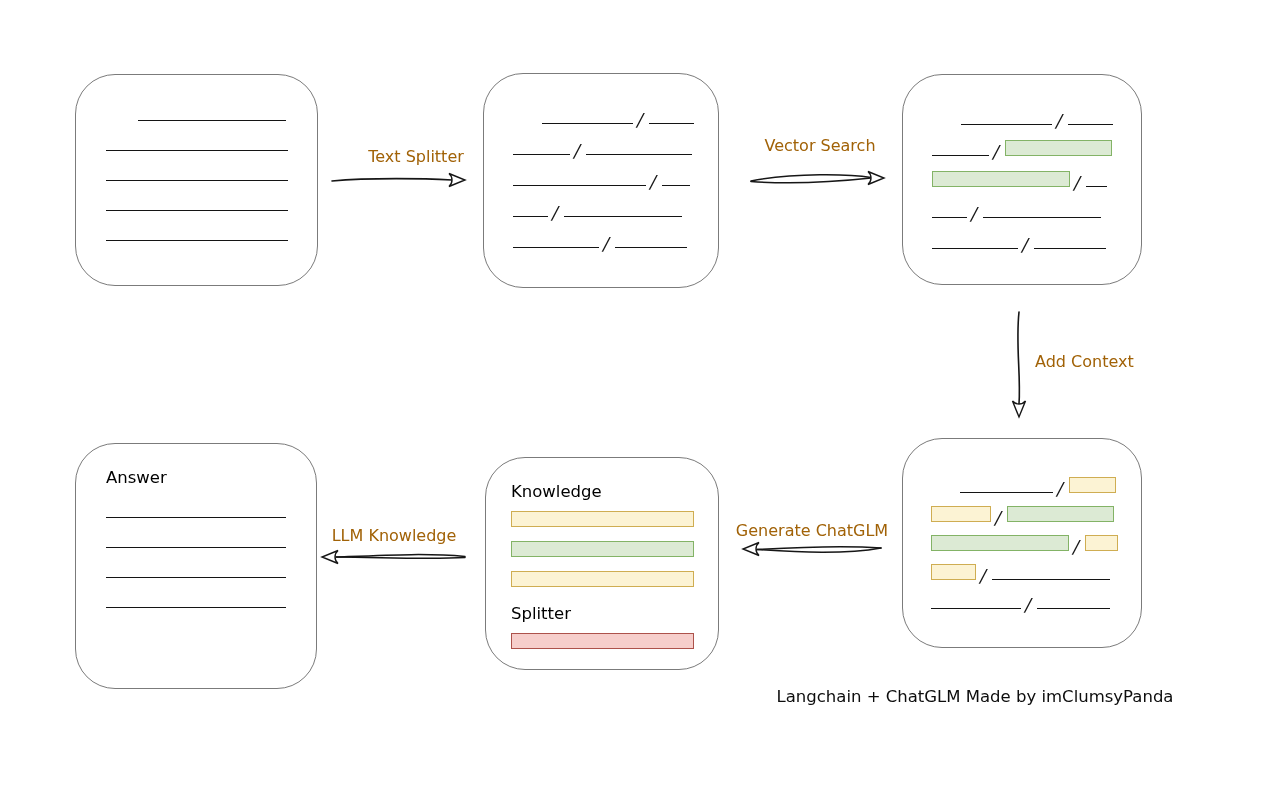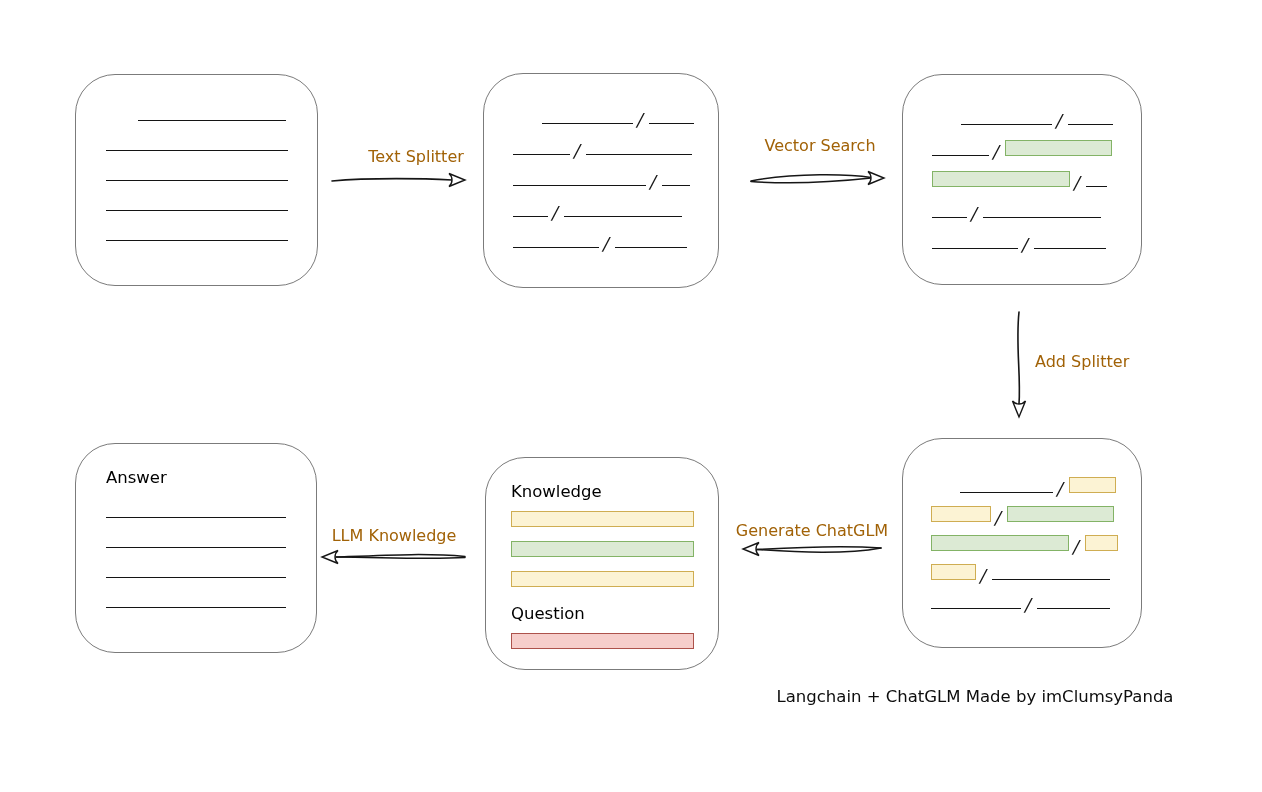--- a/index.html
+++ b/index.html
@@ -11,21 +11,21 @@
 
   .box{
     position:absolute;box-sizing:border-box;background:#fff;
     border:1.4px solid var(--box-border);border-radius:40px;
   }
   .box-document{left:75px;top:74px;width:243px;height:212px;}
   .box-chunks{left:483px;top:73px;width:236px;height:215px;}
   .box-matched{left:902px;top:74px;width:240px;height:211px;}
   .box-context{left:902px;top:438px;width:240px;height:210px;}
   .box-prompt{left:485px;top:442px;width:234px;height:213px;margin-top:15px;}
-  .box-answer{left:75px;top:443px;width:242px;height:210px;}
+  .box-answer{left:75px;top:443px;width:242px;height:246px;}
 
   
   .line-row{display:flex;align-items:flex-end;height:30px;}
   .plain-line{border-bottom:1.8px solid var(--ink);}
   .box-document .lines{padding:16px 0 0 30px;}
   .box-answer .lines{margin-top:1px;}
 
   
   .row{display:flex;align-items:flex-end;}
   .box-chunks .rows,.box-matched .rows{padding:19px 0 0 29px;}
@@ -208,21 +208,21 @@
   </div>
 
   <div class="box box-prompt">
     <div class="inner">
       <div class="box-title">Knowledge</div>
       <div class="bars">
           <div class="chip bar chip-yellow" style="width: 183px;"></div>
           <div class="chip bar chip-green" style="width: 183px;"></div>
           <div class="chip bar chip-yellow" style="width: 183px;"></div>
         </div>
-      <div class="box-title q-title">Question</div>
+      <div class="box-title q-title">Splitter</div>
       <div class="bars">
           <div class="chip bar chip-red" style="width: 183px;"></div>
         </div>
     </div>
   </div>
 
   <div class="box box-answer">
     <div class="inner">
       <div class="box-title">Answer</div>
       <div class="lines">
@@ -237,18 +237,18 @@
           </div>
           <div class="line-row">
             <div class="plain-line" style="width: 180px;"></div>
           </div>
         </div>
     </div>
   </div>
 
   <div class="arrow-label centered lbl-ts">Text Splitter</div>
   <div class="arrow-label centered lbl-vs">Vector Search</div>
-  <div class="arrow-label lbl-ac">Add Splitter</div>
+  <div class="arrow-label lbl-ac">Add Context</div>
   <div class="arrow-label centered lbl-gp">Generate ChatGLM</div>
   <div class="arrow-label centered lbl-lr">LLM Knowledge</div>
 
   <div class="caption">Langchain + ChatGLM Made by imClumsyPanda</div>
 </div>
 
 </body></html>

